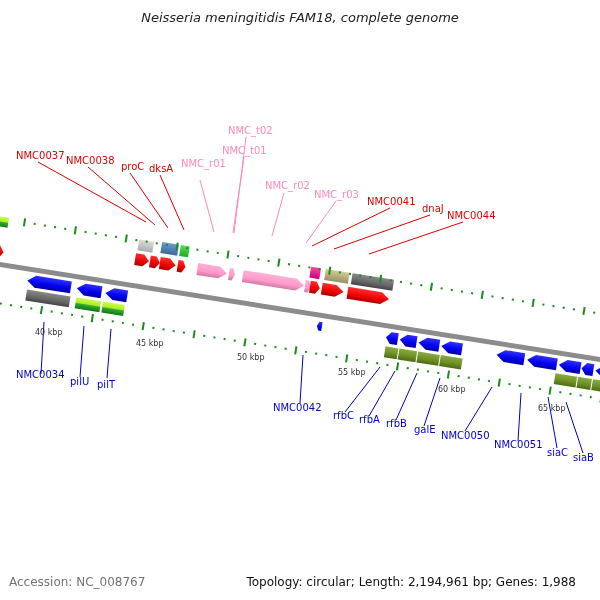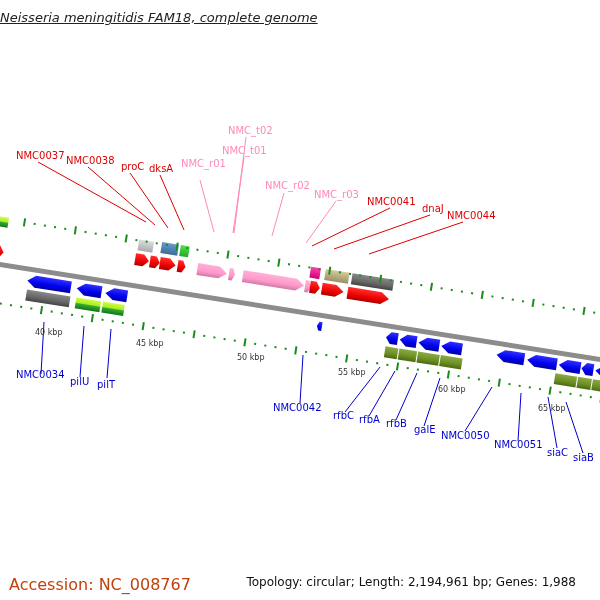--- a/index.html
+++ b/index.html
@@ -1,18 +1,18 @@
 <!DOCTYPE html>
 <html><head>
 <meta charset="utf-8">
 <style>
   html, body { margin:0; padding:0; background:#ffffff; }
   body { width:600px; height:600px; position:relative; overflow:hidden; font-family:"DejaVu Sans", sans-serif; }
-  #title { position:absolute; top:10px; left:0; width:600px; font-style:italic; font-size:13px; color:#222;text-decoration:underline; }
-  #accession { position:absolute; left:9px; top:575px; font-size:16px; color:#c2410c; }
+  #title { position:absolute; top:10px; left:0; width:600px; text-align:center; font-style:italic; font-size:13px; color:#222; }
+  #accession { position:absolute; left:9px; top:575px; font-size:12px; color:#737373; }
   #summary { position:absolute; right:24px; top:575px; font-size:12px; color:#111; }
   svg { position:absolute; left:0; top:0; }
   .lbl { font-family:"DejaVu Sans", sans-serif; font-size:10px; }
   .tick { font-family:"DejaVu Sans", sans-serif; font-size:8px; fill:#333; }
 </style>
 </head>
 <body>
 
 <div id="title">Neisseria meningitidis FAM18, complete genome</div>
 

